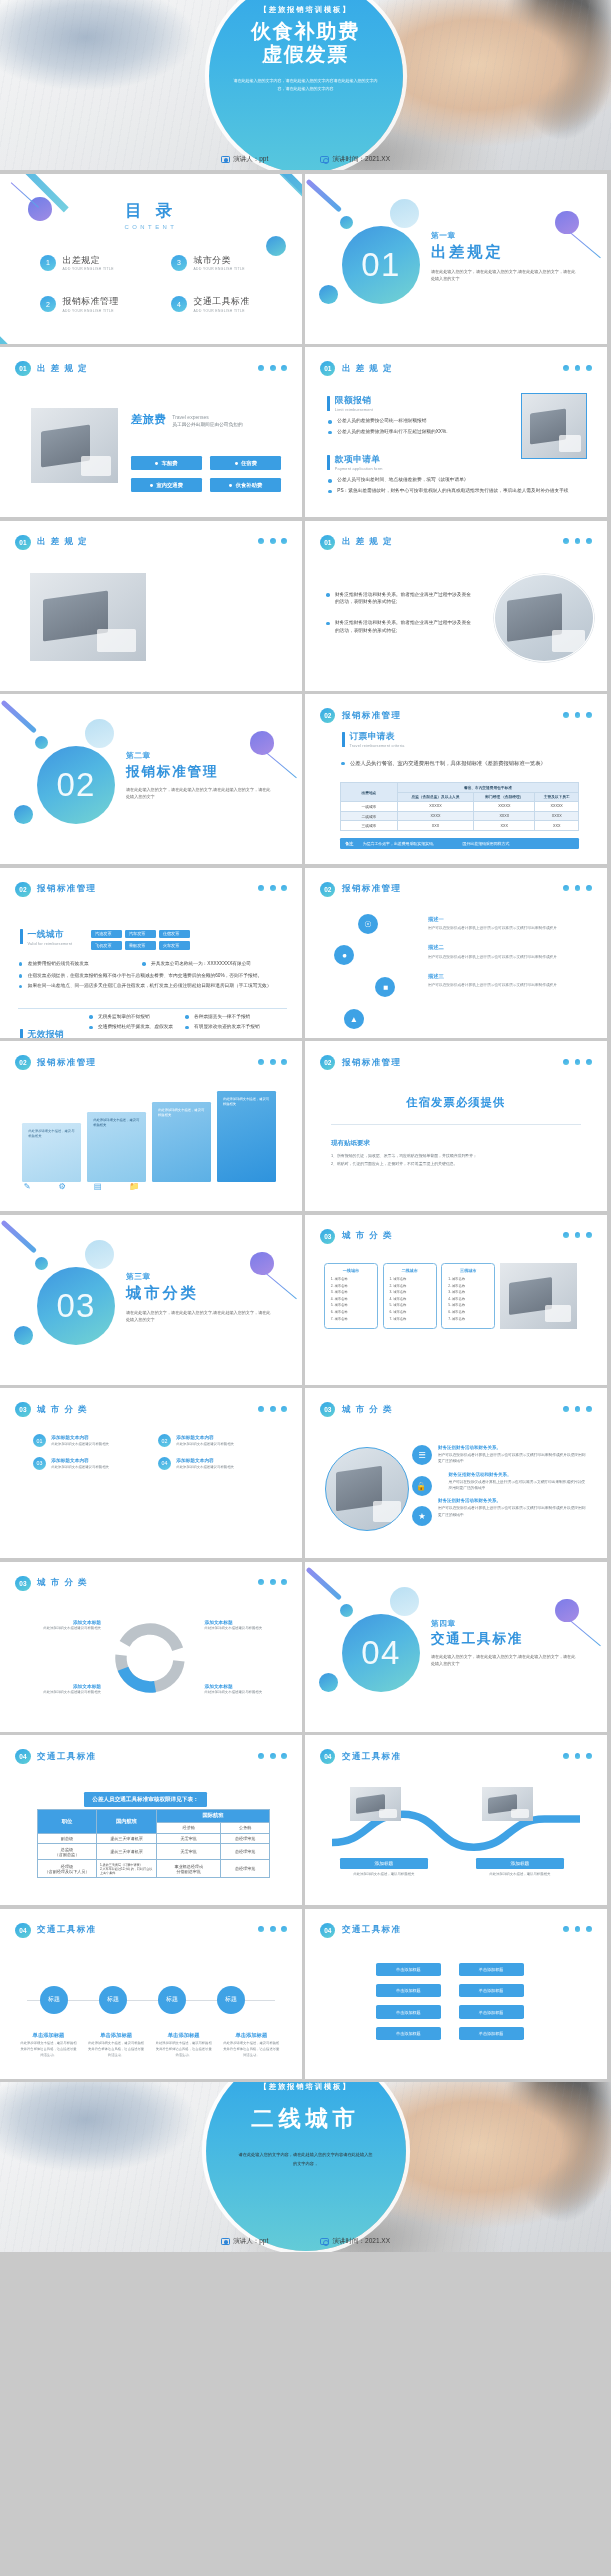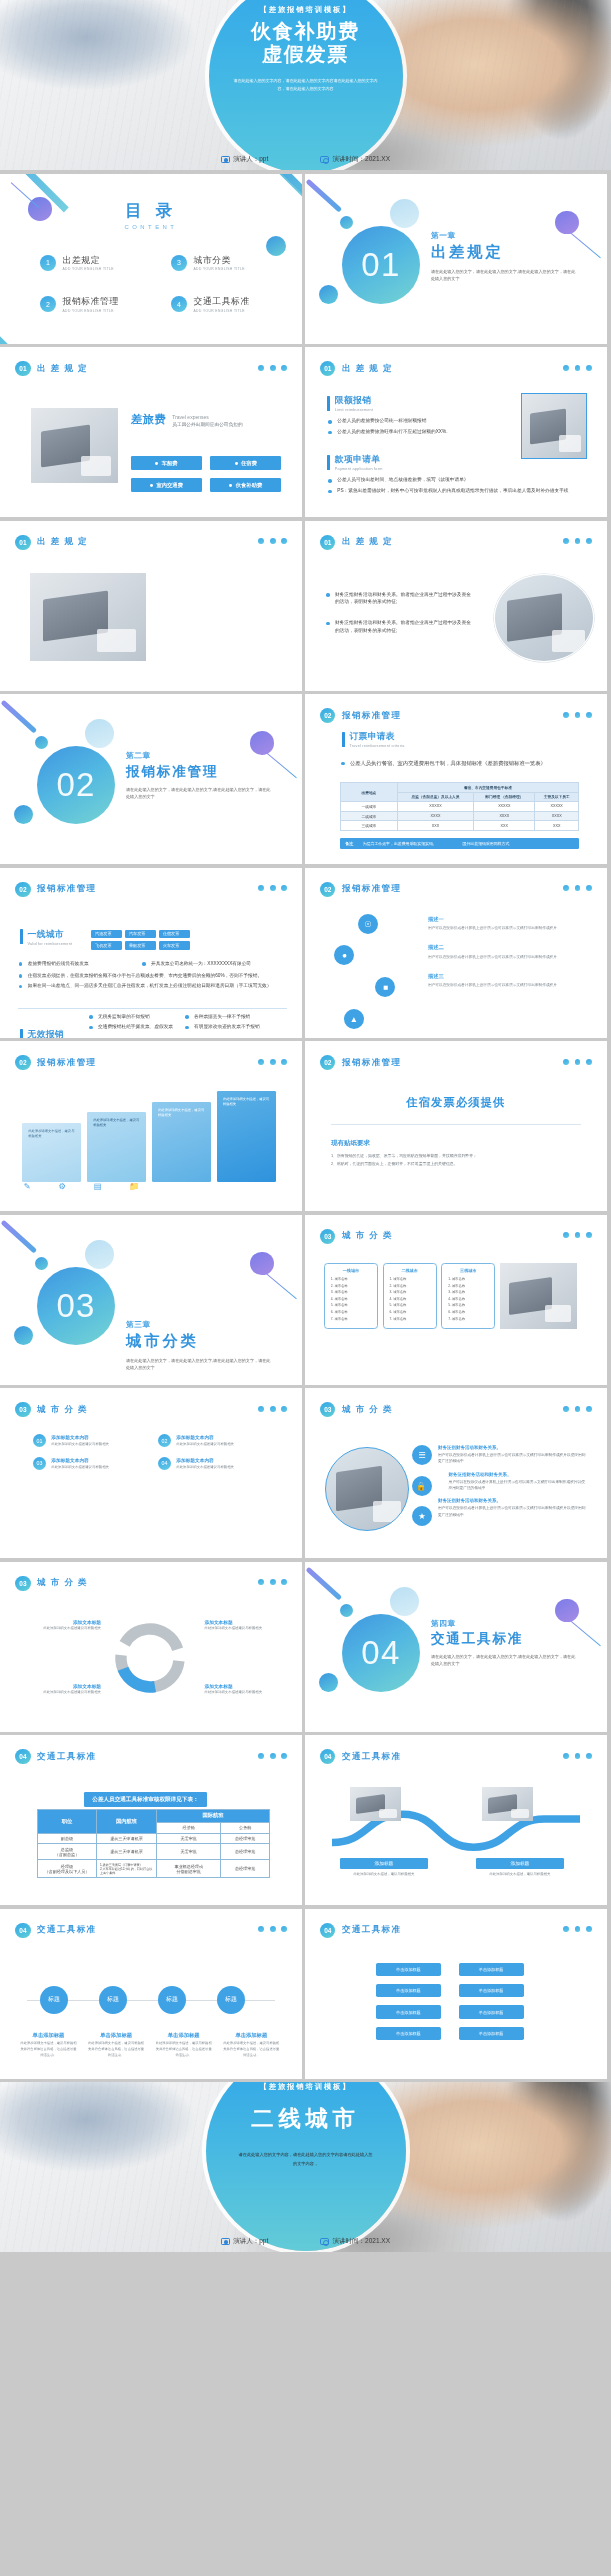--- a/index.html
+++ b/index.html
@@ -531,21 +531,21 @@
   </div>
 
   <div class="slide">
     <div class="diagline" style="left:2.4px;top:4.7px;width:45px;transform:rotate(42deg);height:5.3px;border-radius:2.4px;"></div>
     <div class="orb" style="left:35px;top:42px;width:13px;height:13px;background:linear-gradient(150deg,#3e9ee3,#63cbd9);"></div>
     <div class="orb" style="left:85px;top:25px;width:29px;height:29px;background:linear-gradient(160deg,#b9dff3,#d8eef8);"></div>
     <div class="orb" style="left:14px;top:111px;width:19.4px;height:19.4px;background:linear-gradient(150deg,#3a95e0,#5ecbdc);"></div>
     <div class="orb" style="right:28px;top:37px;width:23.6px;height:23.6px;background:linear-gradient(150deg,#7b7ce9,#a78ce5);"></div>
     <div class="diagline" style="right:-3.5px;top:57px;width:41px;transform:rotate(40deg);"></div>
     <div class="sec-num" style="position:absolute;left:37px;top:52px;">03</div>
-    <div style="position:absolute;left:126px;top:57px;margin-top:48px;">
+    <div style="position:absolute;left:126px;top:57px;">
       <div class="sec-ch">第三章</div>
       <div class="sec-tt">城市分类</div>
       <div class="sec-tx">请在此处输入您的文字，请在此处输入您的文字,请在此处输入您的文字，请在此处输入您的文字</div>
     </div>
   </div>
 
   <div class="slide">
     <div class="slide-head">
       <div class="num-badge">03</div>
       <div class="head-title">城 市 分 类</div>

